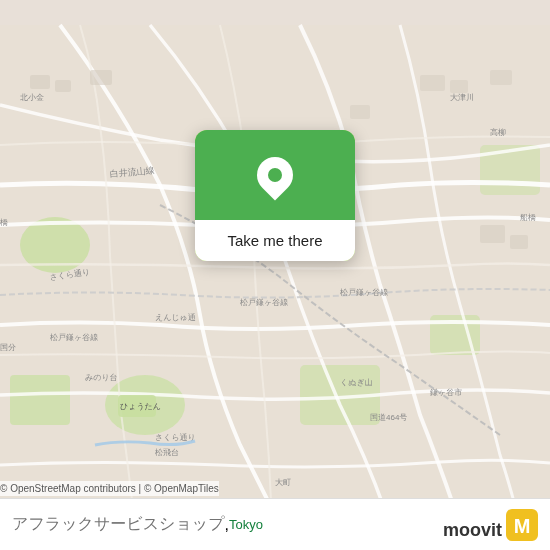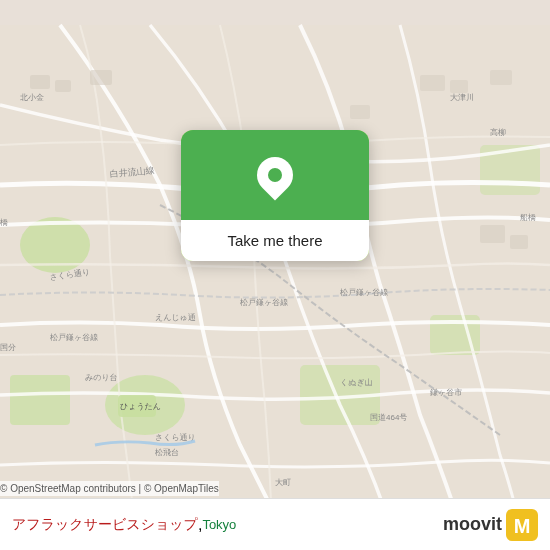--- a/index.html
+++ b/index.html
@@ -40,33 +40,33 @@
       justify-content: space-between;
     }
 
     #place-info {
       display: flex;
       align-items: center;
       flex: 1;
     }
 
     #place-name {
-      font-size: 14px;
-      color: #b91c1c;
+      font-size: 16px;
+      color: #737373;
       font-weight: 500;
     }
 
     #place-city {
       font-size: 13px;
       color: #15803d;
     }
 
     #moovit-logo {
       display: flex;
-      align-items: center;
+      align-items: flex-end;
       gap: 4px;
     }
 
     #moovit-text {
       font-size: 18px;
       font-weight: bold;
       color: #333;
     }
 
     #moovit-icon {
@@ -87,21 +87,21 @@
 
     
     #popup-card {
       position: absolute;
       top: 130px;
       left: 50%;
       transform: translateX(-50%);
       background: #bef264;
       border-radius: 12px;
       box-shadow: 0 4px 16px rgba(0,0,0,0.25);
-      width: 188px;
+      width: 160px;
       overflow: hidden;
       display: flex;
       flex-direction: column;
       align-items: center;
     }
 
     #popup-map-area {
       width: 100%;
       height: 90px;
       background: #4CAF50;

